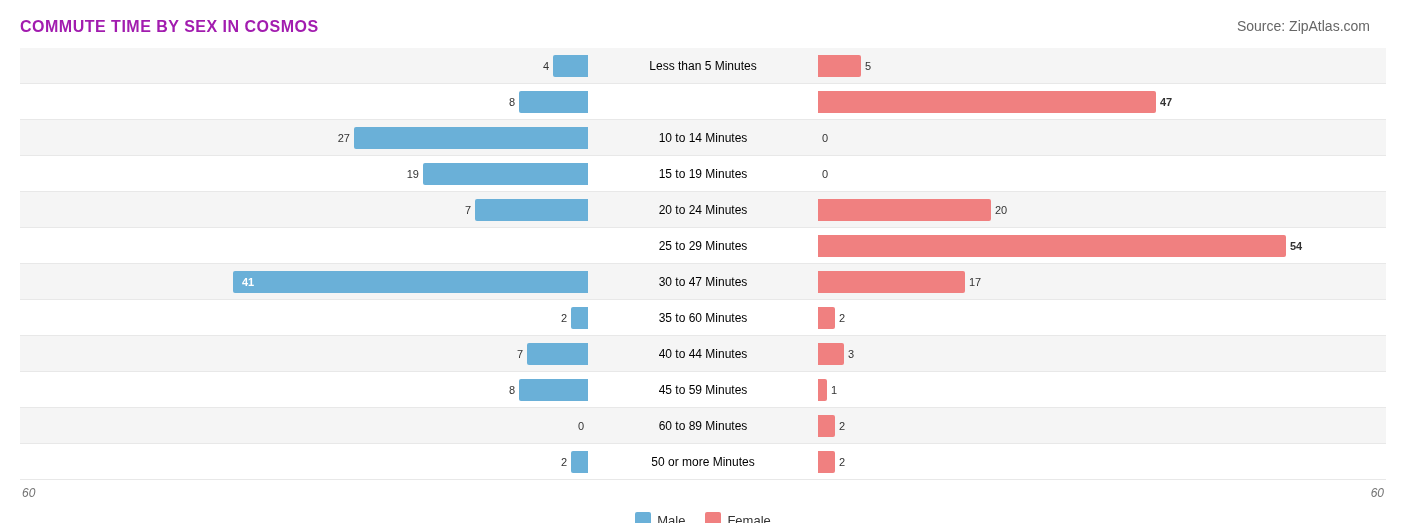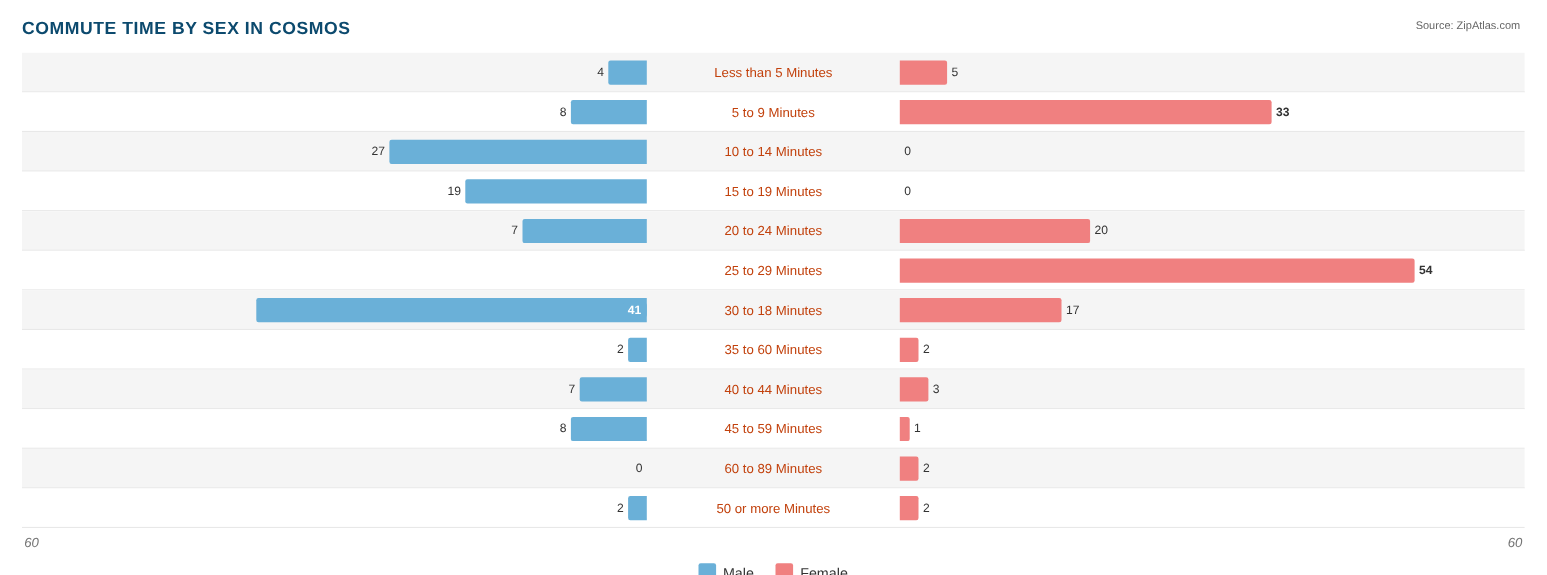--- a/index.html
+++ b/index.html
@@ -11,30 +11,30 @@
       position: relative;
     }
     .chart-container {
       width: 1406px;
       padding: 18px 20px 50px 20px;
       position: relative;
     }
     .chart-title {
       font-size: 16px;
       font-weight: bold;
-      color: #0c4a6e;
+      color: #a21caf;
       text-transform: uppercase;
       letter-spacing: 0.5px;
       margin-bottom: 12px;
     }
     .source {
       position: absolute;
       top: 18px;
-      right: 24px;
-      font-size: 10px;
+      right: 36px;
+      font-size: 14px;
       color: #666;
     }
     .rows-wrapper {
       display: flex;
       flex-direction: column;
       gap: 0px;
     }
     .row {
       display: flex;
       align-items: center;
@@ -50,21 +50,21 @@
       align-items: center;
       width: 100%;
       height: 100%;
       position: relative;
     }
     
     .label-cell {
       width: 220px;
       text-align: center;
       font-size: 12px;
-      color: #c2410c;
+      color: #000000;
       position: absolute;
       left: 50%;
       transform: translateX(-50%);
       z-index: 2;
       white-space: nowrap;
     }
     
     .male-section {
       position: absolute;
       right: 50%;
@@ -174,24 +174,23 @@
             <span class="female-value">5</span>
           </div>
         </div>
       </div>
       <div class="row">
         <div class="row-inner">
           <div class="male-section">
             <span class="male-value">8</span>
             <div class="male-bar" style="width: 69px;"></div>
           </div>
-          <div class="label-cell">5 to 9 Minutes</div>
           <div class="female-section">
             <div class="female-bar" style="width: 338px;"></div>
-            <span class="value-outside-right">33</span>
+            <span class="value-outside-right">47</span>
           </div>
         </div>
       </div>
       <div class="row">
         <div class="row-inner">
           <div class="male-section">
             <span class="male-value">27</span>
             <div class="male-bar" style="width: 234px;"></div>
           </div>
           <div class="label-cell">10 to 14 Minutes</div>
@@ -230,25 +229,25 @@
           <div class="label-cell">25 to 29 Minutes</div>
           <div class="female-section">
             <div class="female-bar" style="width: 468px;"></div>
             <span class="value-outside-right">54</span>
           </div>
         </div>
       </div>
       <div class="row">
         <div class="row-inner">
           <div class="male-section">
-            <div class="male-bar" style="width: 355px; justify-content: flex-end; padding-left: 4px;">
+            <div class="male-bar" style="width: 355px; justify-content: flex-start; padding-left: 4px;">
               <span class="male-badge">41</span>
             </div>
           </div>
-          <div class="label-cell">30 to 18 Minutes</div>
+          <div class="label-cell">30 to 47 Minutes</div>
           <div class="female-section">
             <div class="female-bar" style="width: 147px;"></div>
             <span class="female-value">17</span>
           </div>
         </div>
       </div>
       <div class="row">
         <div class="row-inner">
           <div class="male-section">
             <span class="male-value">2</span>

